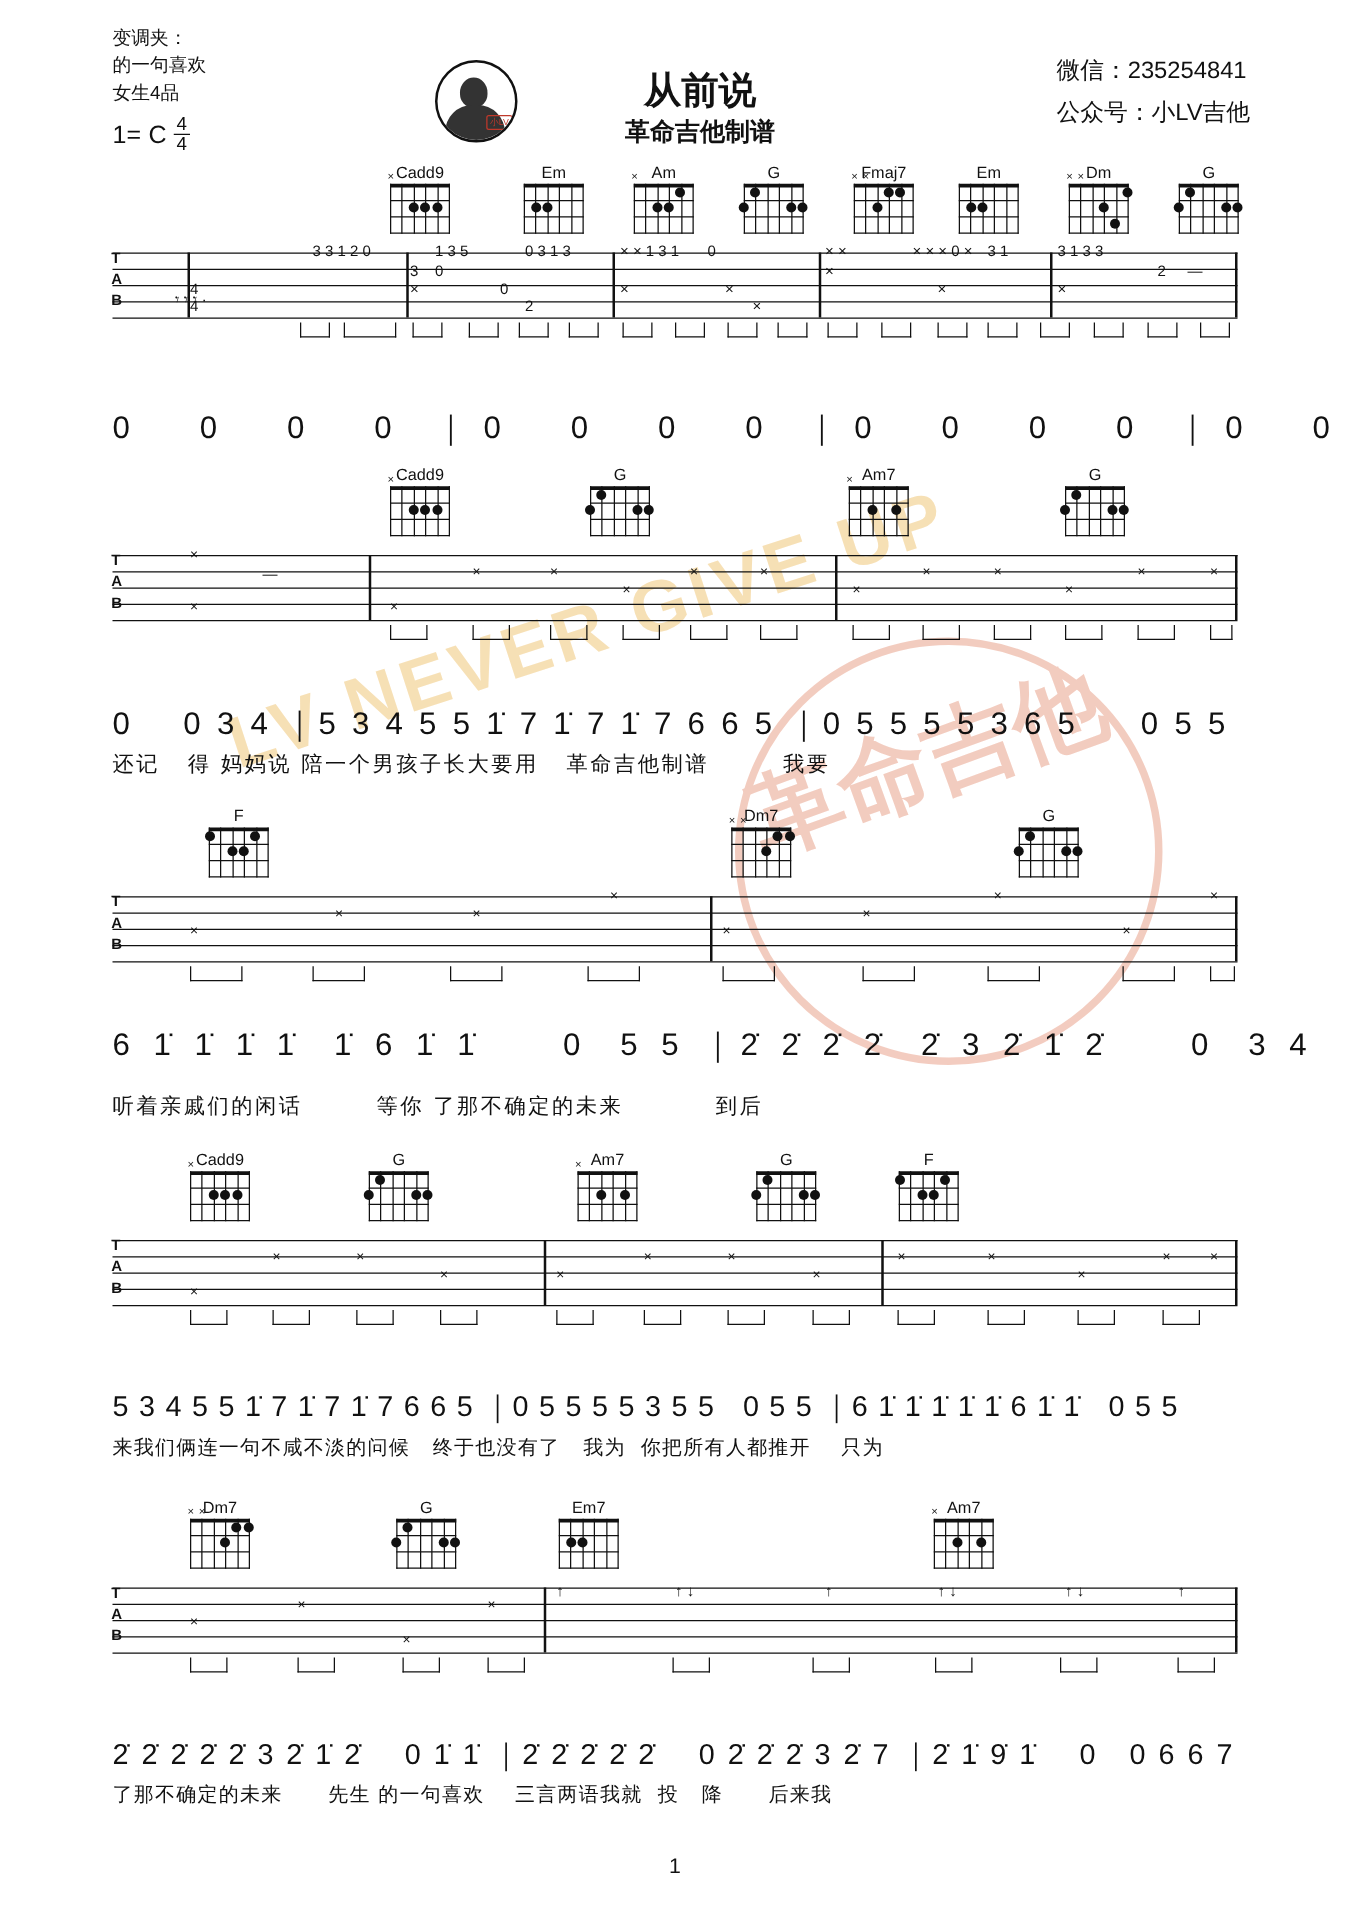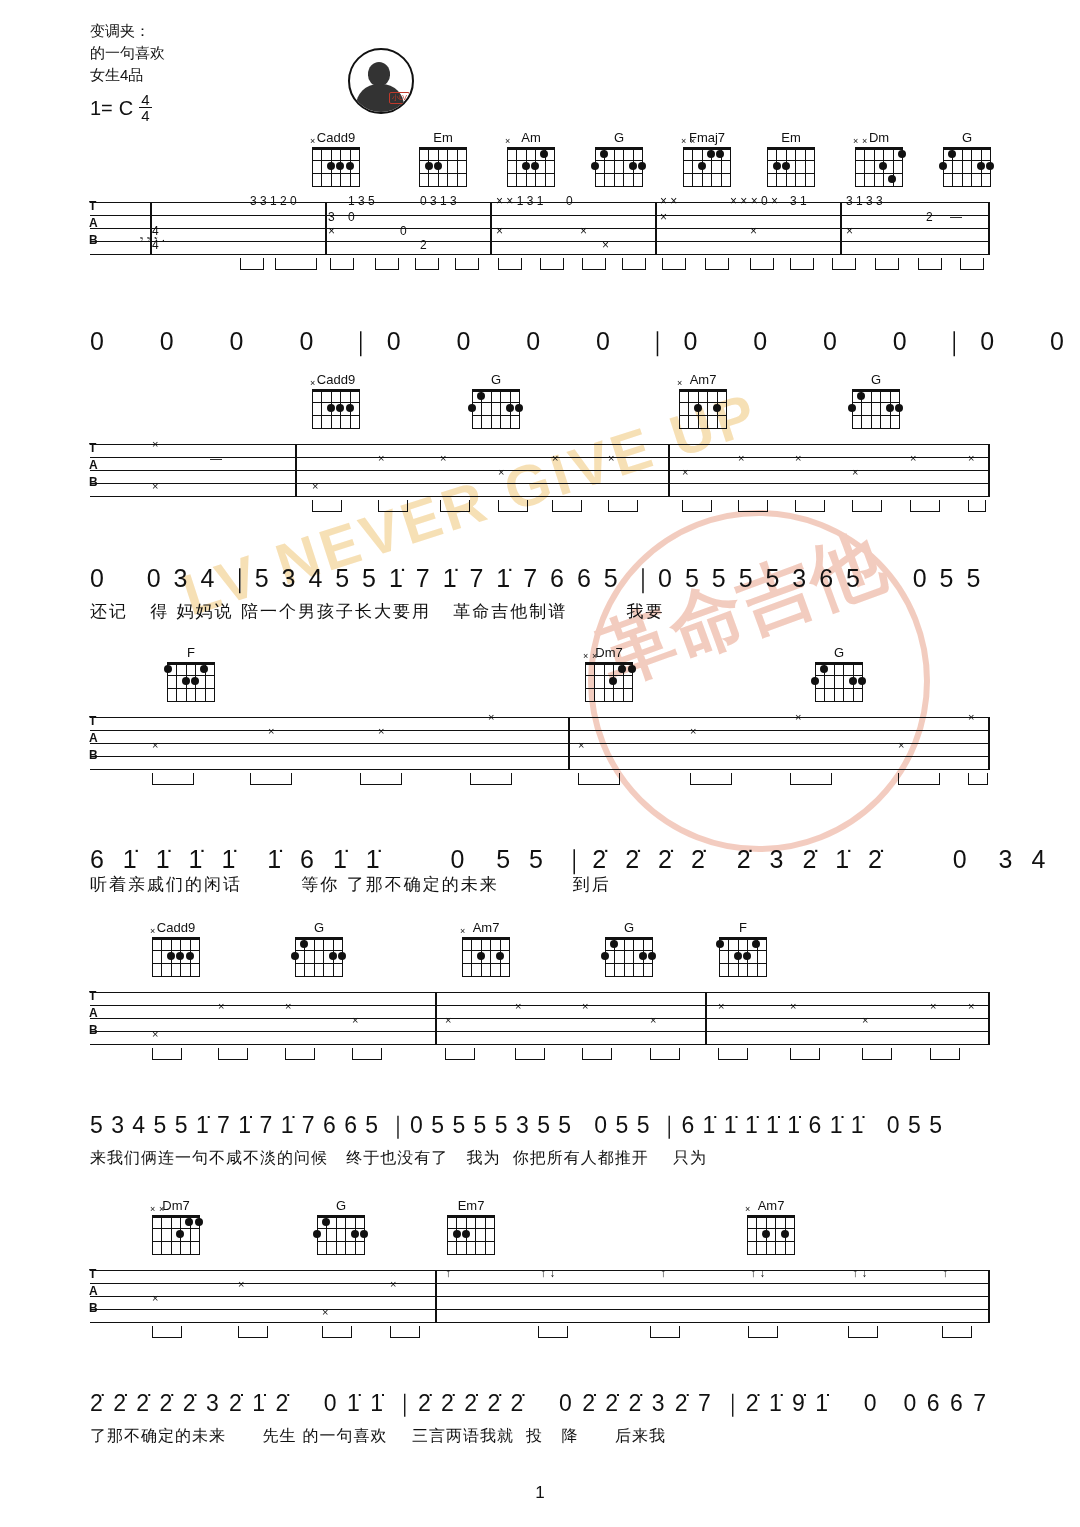--- a/index.html
+++ b/index.html
@@ -113,21 +113,27 @@
       </span>
     </div>
   </div>
 
   <div class="logo">
     <div class="head"></div>
     <div class="body"></div>
     <div class="tag">小LV</div>
   </div>
 
-
+  <div class="title">从前说</div>
+  <div class="subtitle">革命吉他制谱</div>
+
+  <div class="hdr-right">
+    <div>微信：235254841</div>
+    <div>公众号：小LV吉他</div>
+  </div>
 
   <div class="system" style="top:130px;">
 
     <div class="chordbox" style="left:305px;top:0;">
       <div class="nm">Cadd9</div>
       <div class="grid">
         <div class="h nut" style="top:0"></div>
           <div class="h" style="top:13px"></div>
           <div class="h" style="top:26px"></div>
           <div class="h" style="top:39px"></div>
@@ -576,21 +582,21 @@
       <div class="hook" style="left:160px;top:56px;width:40px;"></div>
       <div class="hook" style="left:270px;top:56px;width:40px;"></div>
       <div class="hook" style="left:380px;top:56px;width:40px;"></div>
       <div class="hook" style="left:488px;top:56px;width:40px;"></div>
       <div class="hook" style="left:600px;top:56px;width:40px;"></div>
       <div class="hook" style="left:700px;top:56px;width:40px;"></div>
       <div class="hook" style="left:808px;top:56px;width:40px;"></div>
       <div class="hook" style="left:878px;top:56px;width:18px;"></div>
     </div>
 
-    <div class="melody" style="top:198px;letter-spacing:6px;">6 1̇ 1̇ 1̇ 1̇  1̇ 6 1̇ 1̇     0  5 5 ｜2̇ 2̇ 2̇ 2̇  2̇ 3 2̇ 1̇ 2̇     0  3 4</div>
+    <div class="melody" style="top:174px;letter-spacing:6px;">6 1̇ 1̇ 1̇ 1̇  1̇ 6 1̇ 1̇     0  5 5 ｜2̇ 2̇ 2̇ 2̇  2̇ 3 2̇ 1̇ 2̇     0  3 4</div>
     <div class="lyric" style="top:228px;letter-spacing:2px;">听着亲戚们的闲话        等你 了那不确定的未来          到后</div>
   </div>
 
   <div class="system" style="top:920px;">
 
     <div class="chordbox" style="left:145px;top:0;">
       <div class="nm">Cadd9</div>
       <div class="grid">
         <div class="h nut" style="top:0"></div>
           <div class="h" style="top:13px"></div>

